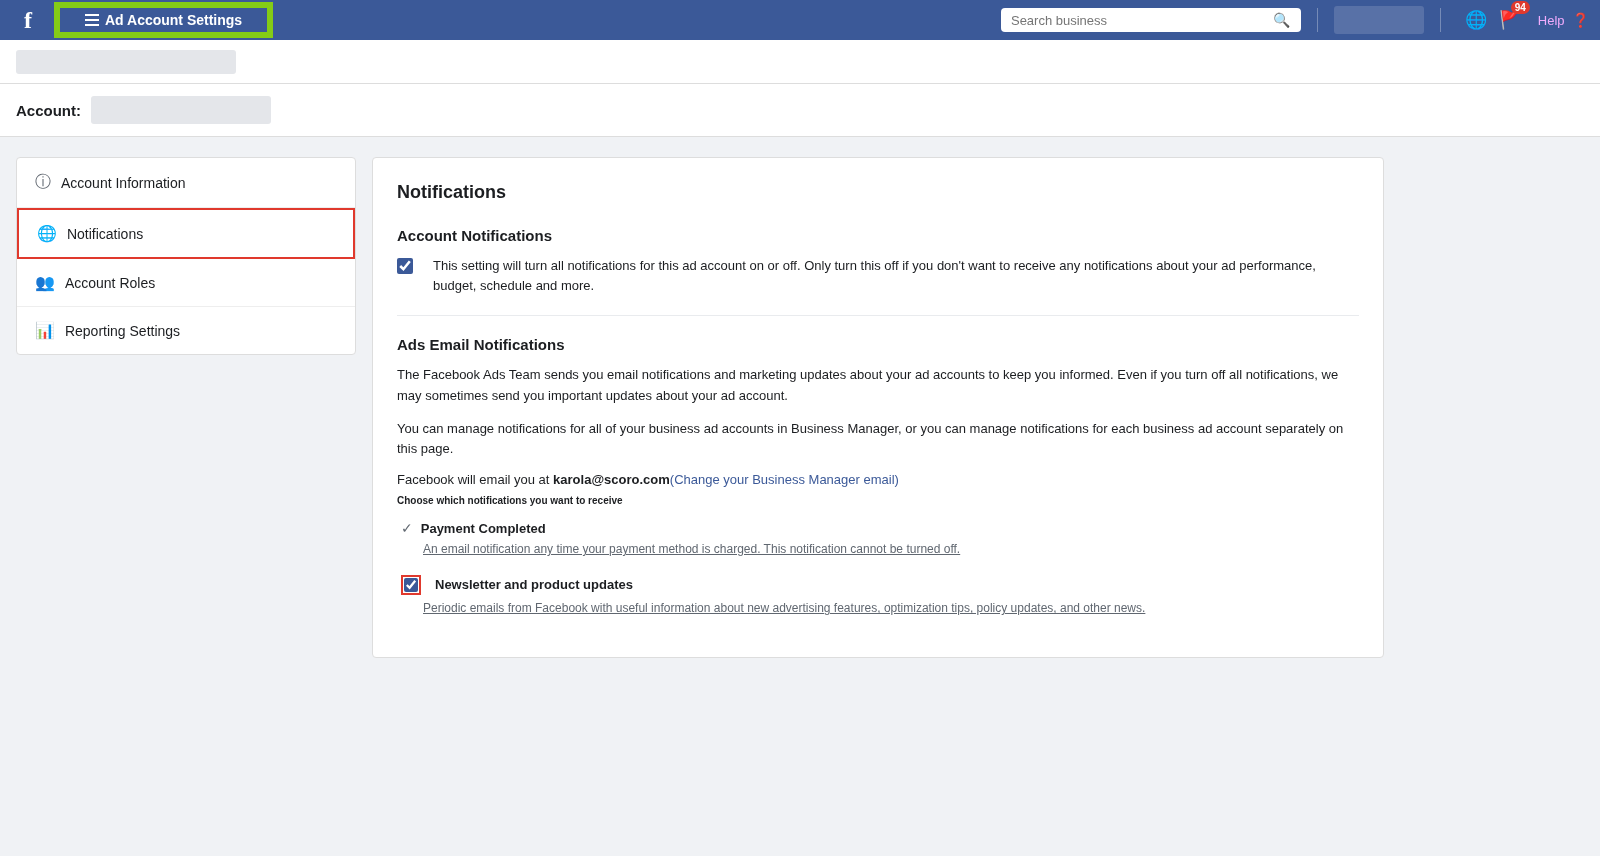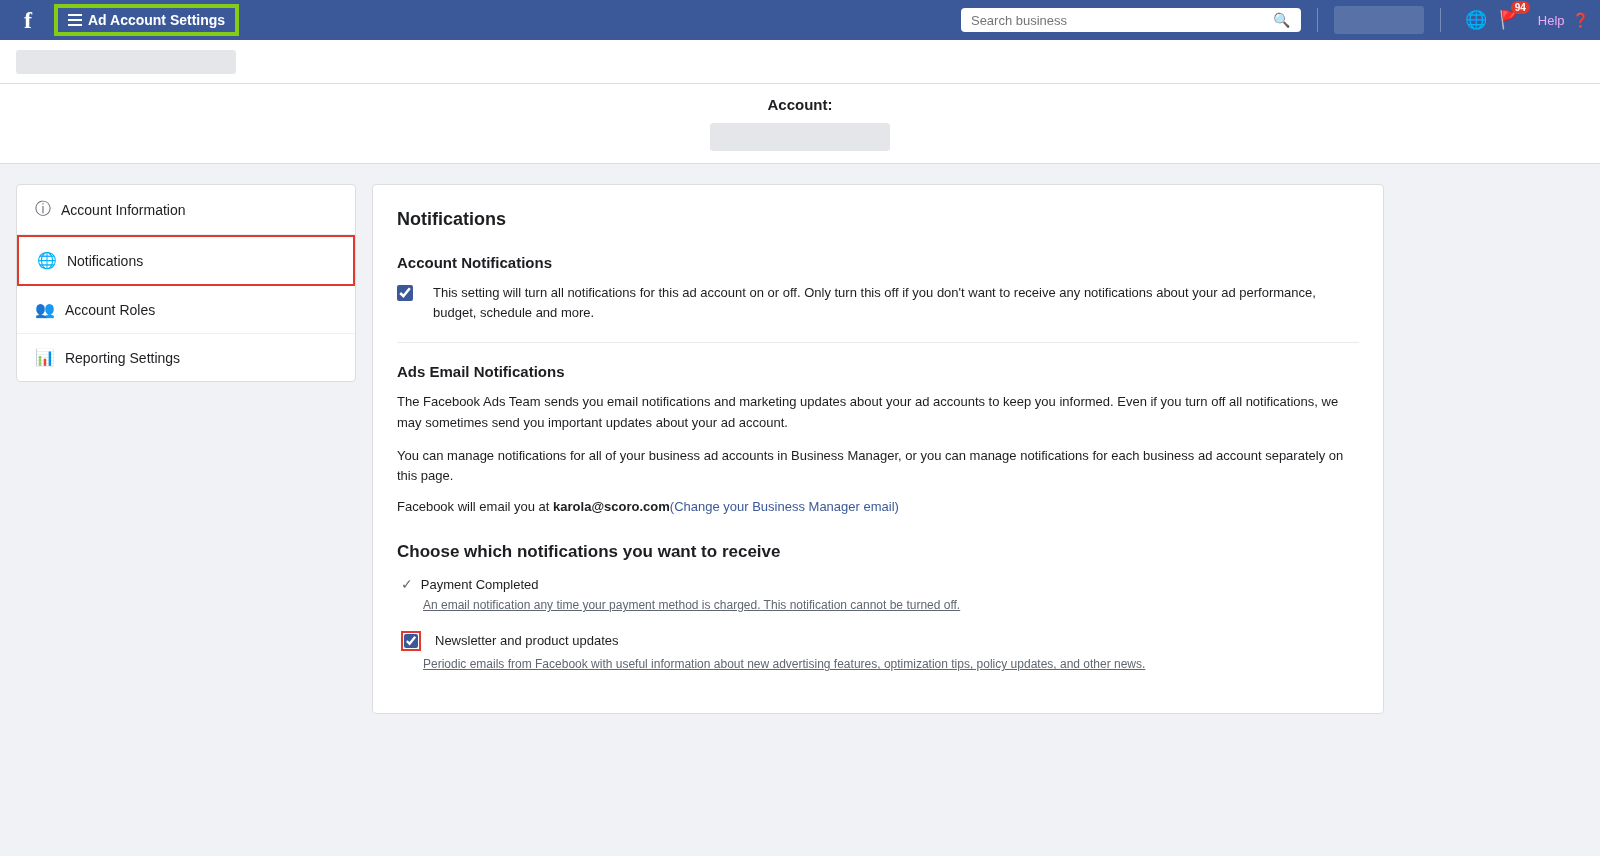--- a/index.html
+++ b/index.html
@@ -24,22 +24,22 @@
       justify-content: center;
       flex-shrink: 0;
     }
     .fb-logo-f {
       color: white;
       font-size: 24px;
       font-weight: bold;
       font-family: Georgia, serif;
     }
     .nav-title-box {
-      border: 4px solid #84cc16;
-      padding: 4px 10px;
+      border: 6px solid #84cc16;
+      padding: 4px 25px;
       display: flex;
       align-items: center;
       gap: 6px;
       color: white;
       font-size: 14px;
       font-weight: 600;
     }
     .hamburger {
       display: flex;
       flex-direction: column;
@@ -51,21 +51,21 @@
       height: 2px;
       background: white;
     }
     .search-bar {
       margin-left: auto;
       display: flex;
       align-items: center;
       background: white;
       border-radius: 4px;
       padding: 4px 10px;
-      width: 340px;
+      width: 300px;
       gap: 6px;
     }
     .search-bar input {
       border: none;
       outline: none;
       font-size: 13px;
       color: #666;
       width: 100%;
       background: transparent;
     }
@@ -134,21 +134,20 @@
     }
 
     
     .account-bar {
       background: white;
       padding: 12px 16px;
       display: flex;
       align-items: center;
       gap: 10px;
       border-bottom: 1px solid #ddd;
-      flex-direction: column;
     }
     .account-label {
       font-weight: bold;
       font-size: 15px;
       color: #1c1e21;
     }
     .account-placeholder {
       background: #e4e6ea;
       width: 180px;
       height: 28px;
@@ -246,29 +245,29 @@
     }
     .body-text {
       font-size: 13px;
       color: #1c1e21;
       line-height: 1.6;
       margin-bottom: 12px;
     }
     .email-line {
       font-size: 13px;
       color: #1c1e21;
-      margin-bottom: 28px;
+      margin-bottom: 8px;
     }
     .email-link {
       color: #3b5998;
       cursor: pointer;
       text-decoration: none;
     }
     .choose-title {
-      font-size: 17px;
+      font-size: 10px;
       font-weight: 700;
       color: #1c1e21;
       margin-bottom: 14px;
     }
     .notification-item {
       margin-bottom: 16px;
       padding-left: 4px;
     }
     .notification-item-row {
       display: flex;
@@ -276,21 +275,21 @@
       gap: 8px;
       margin-bottom: 4px;
     }
     .notification-item-row .check-icon {
       color: #606770;
       font-size: 14px;
       flex-shrink: 0;
     }
     .notification-item-title {
       font-size: 13px;
-      font-weight: 400;
+      font-weight: 700;
       color: #1c1e21;
     }
     .notification-item-desc {
       font-size: 12px;
       color: #606770;
       line-height: 1.5;
       margin-left: 22px;
       text-decoration: underline;
     }
     .newsletter-row {

